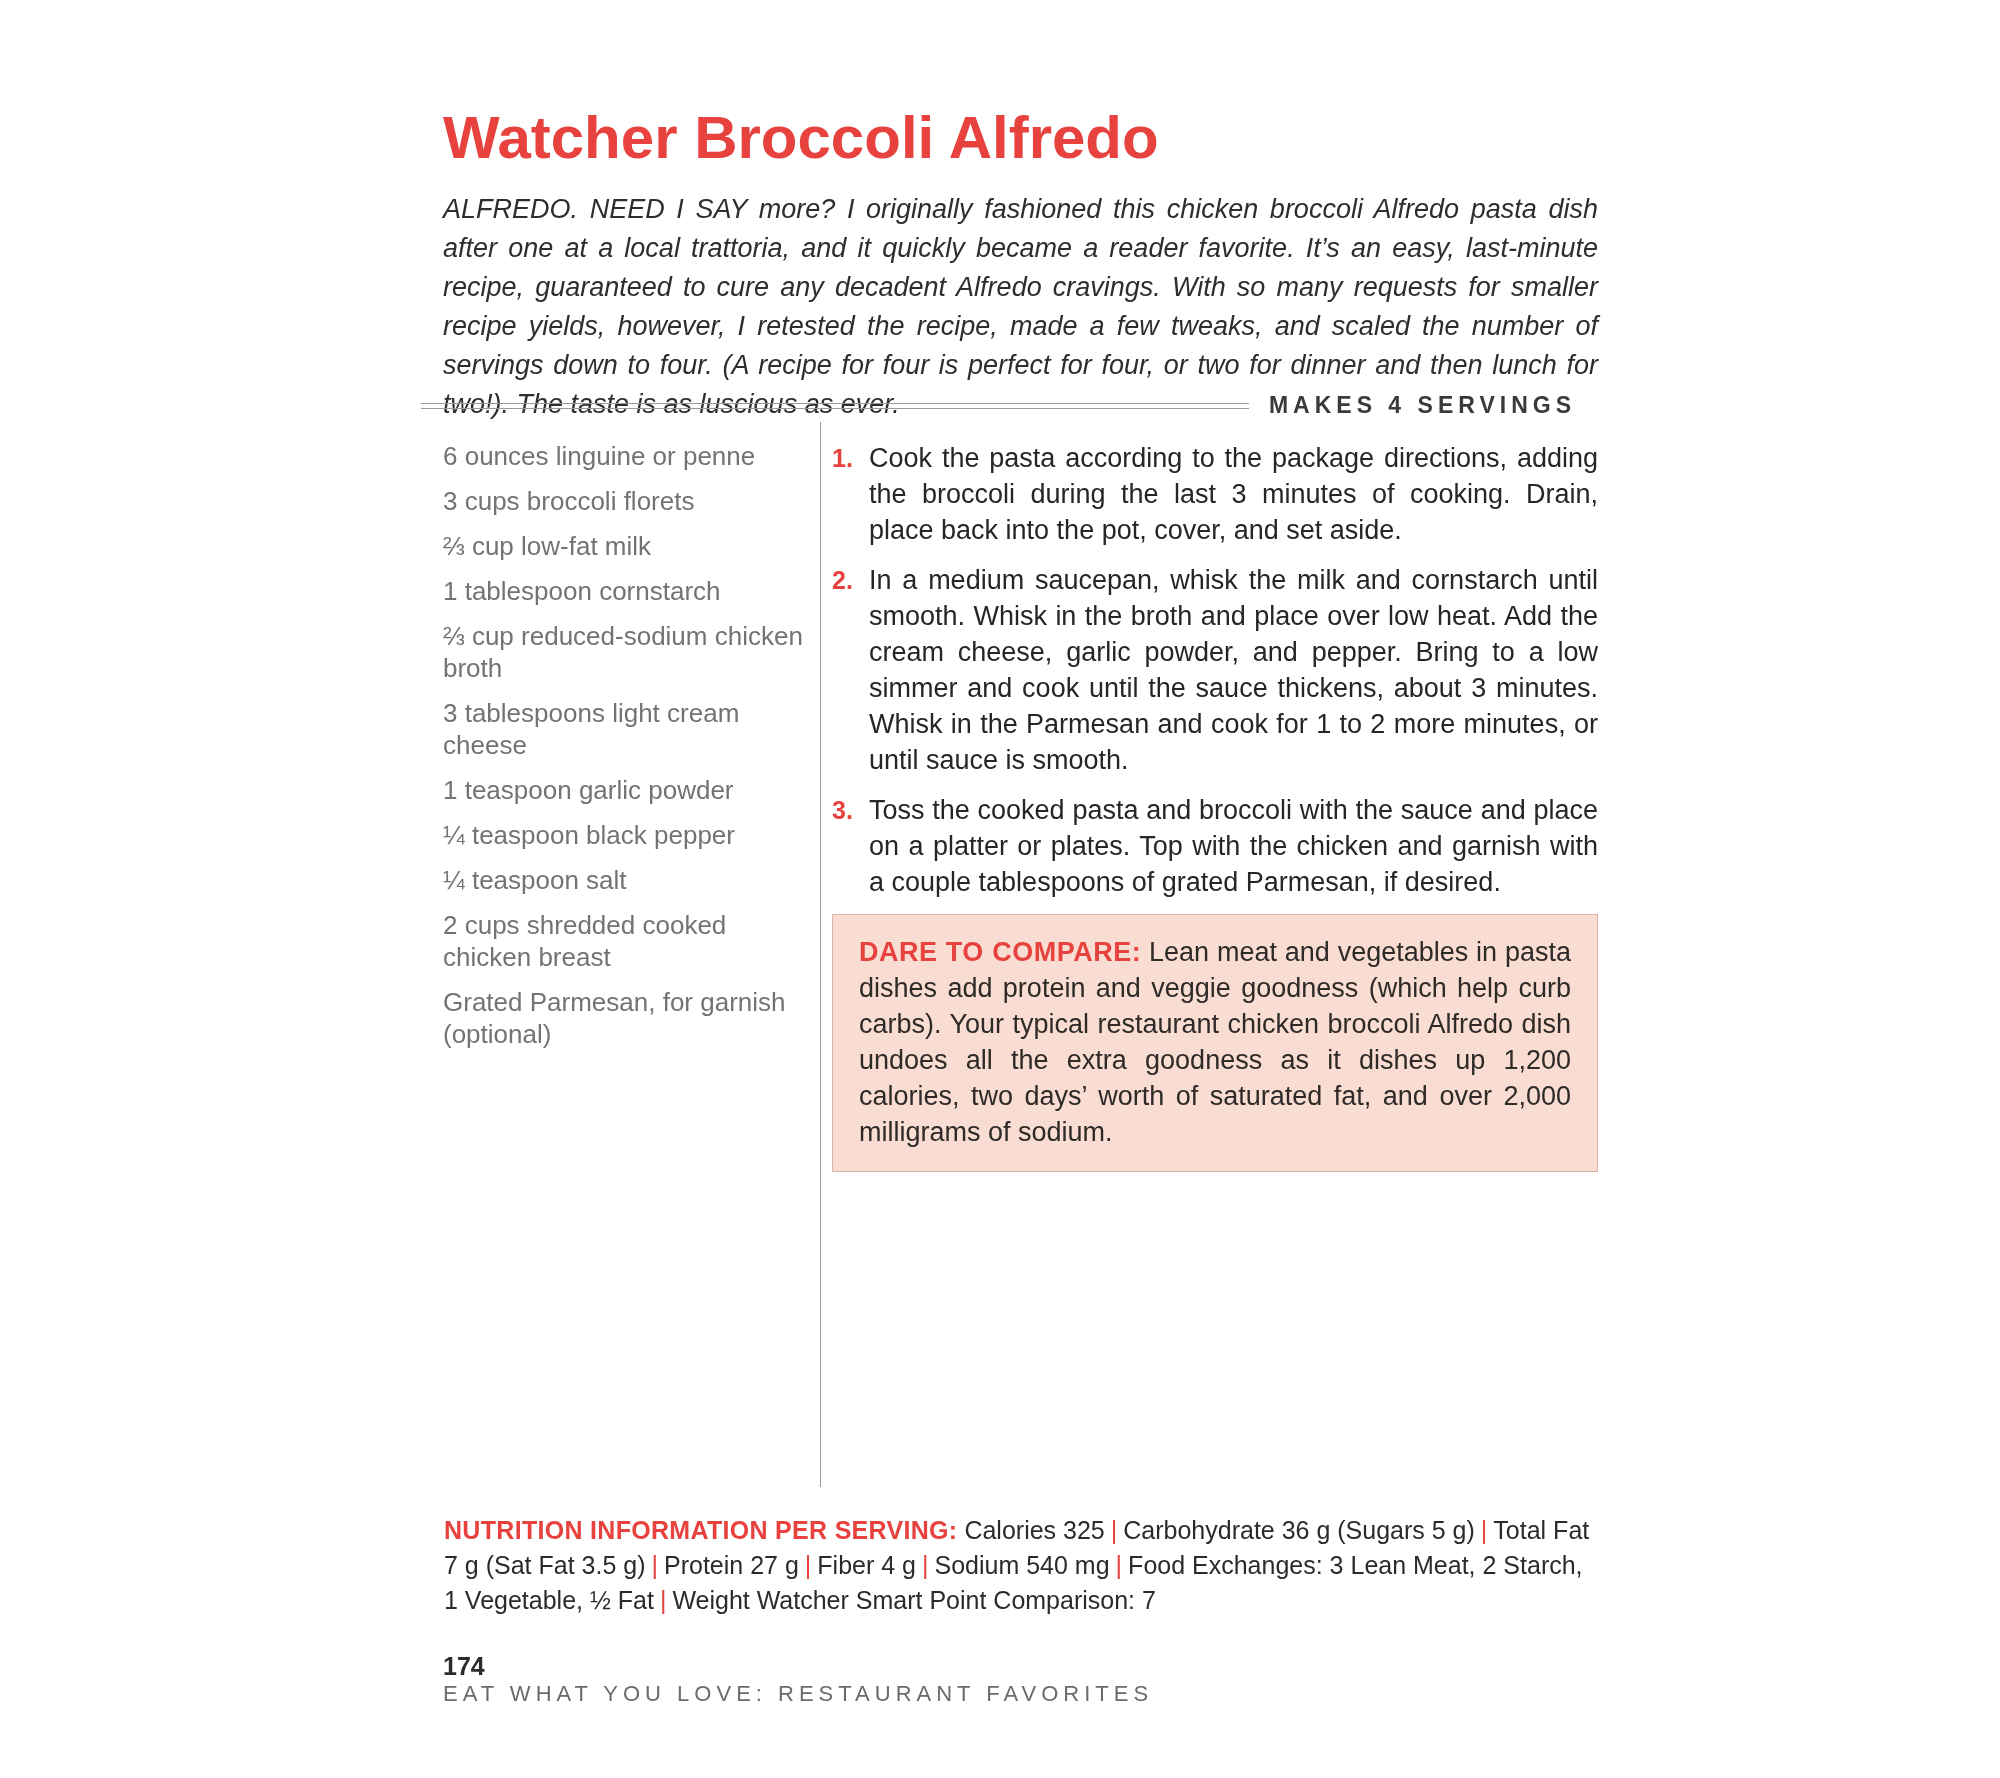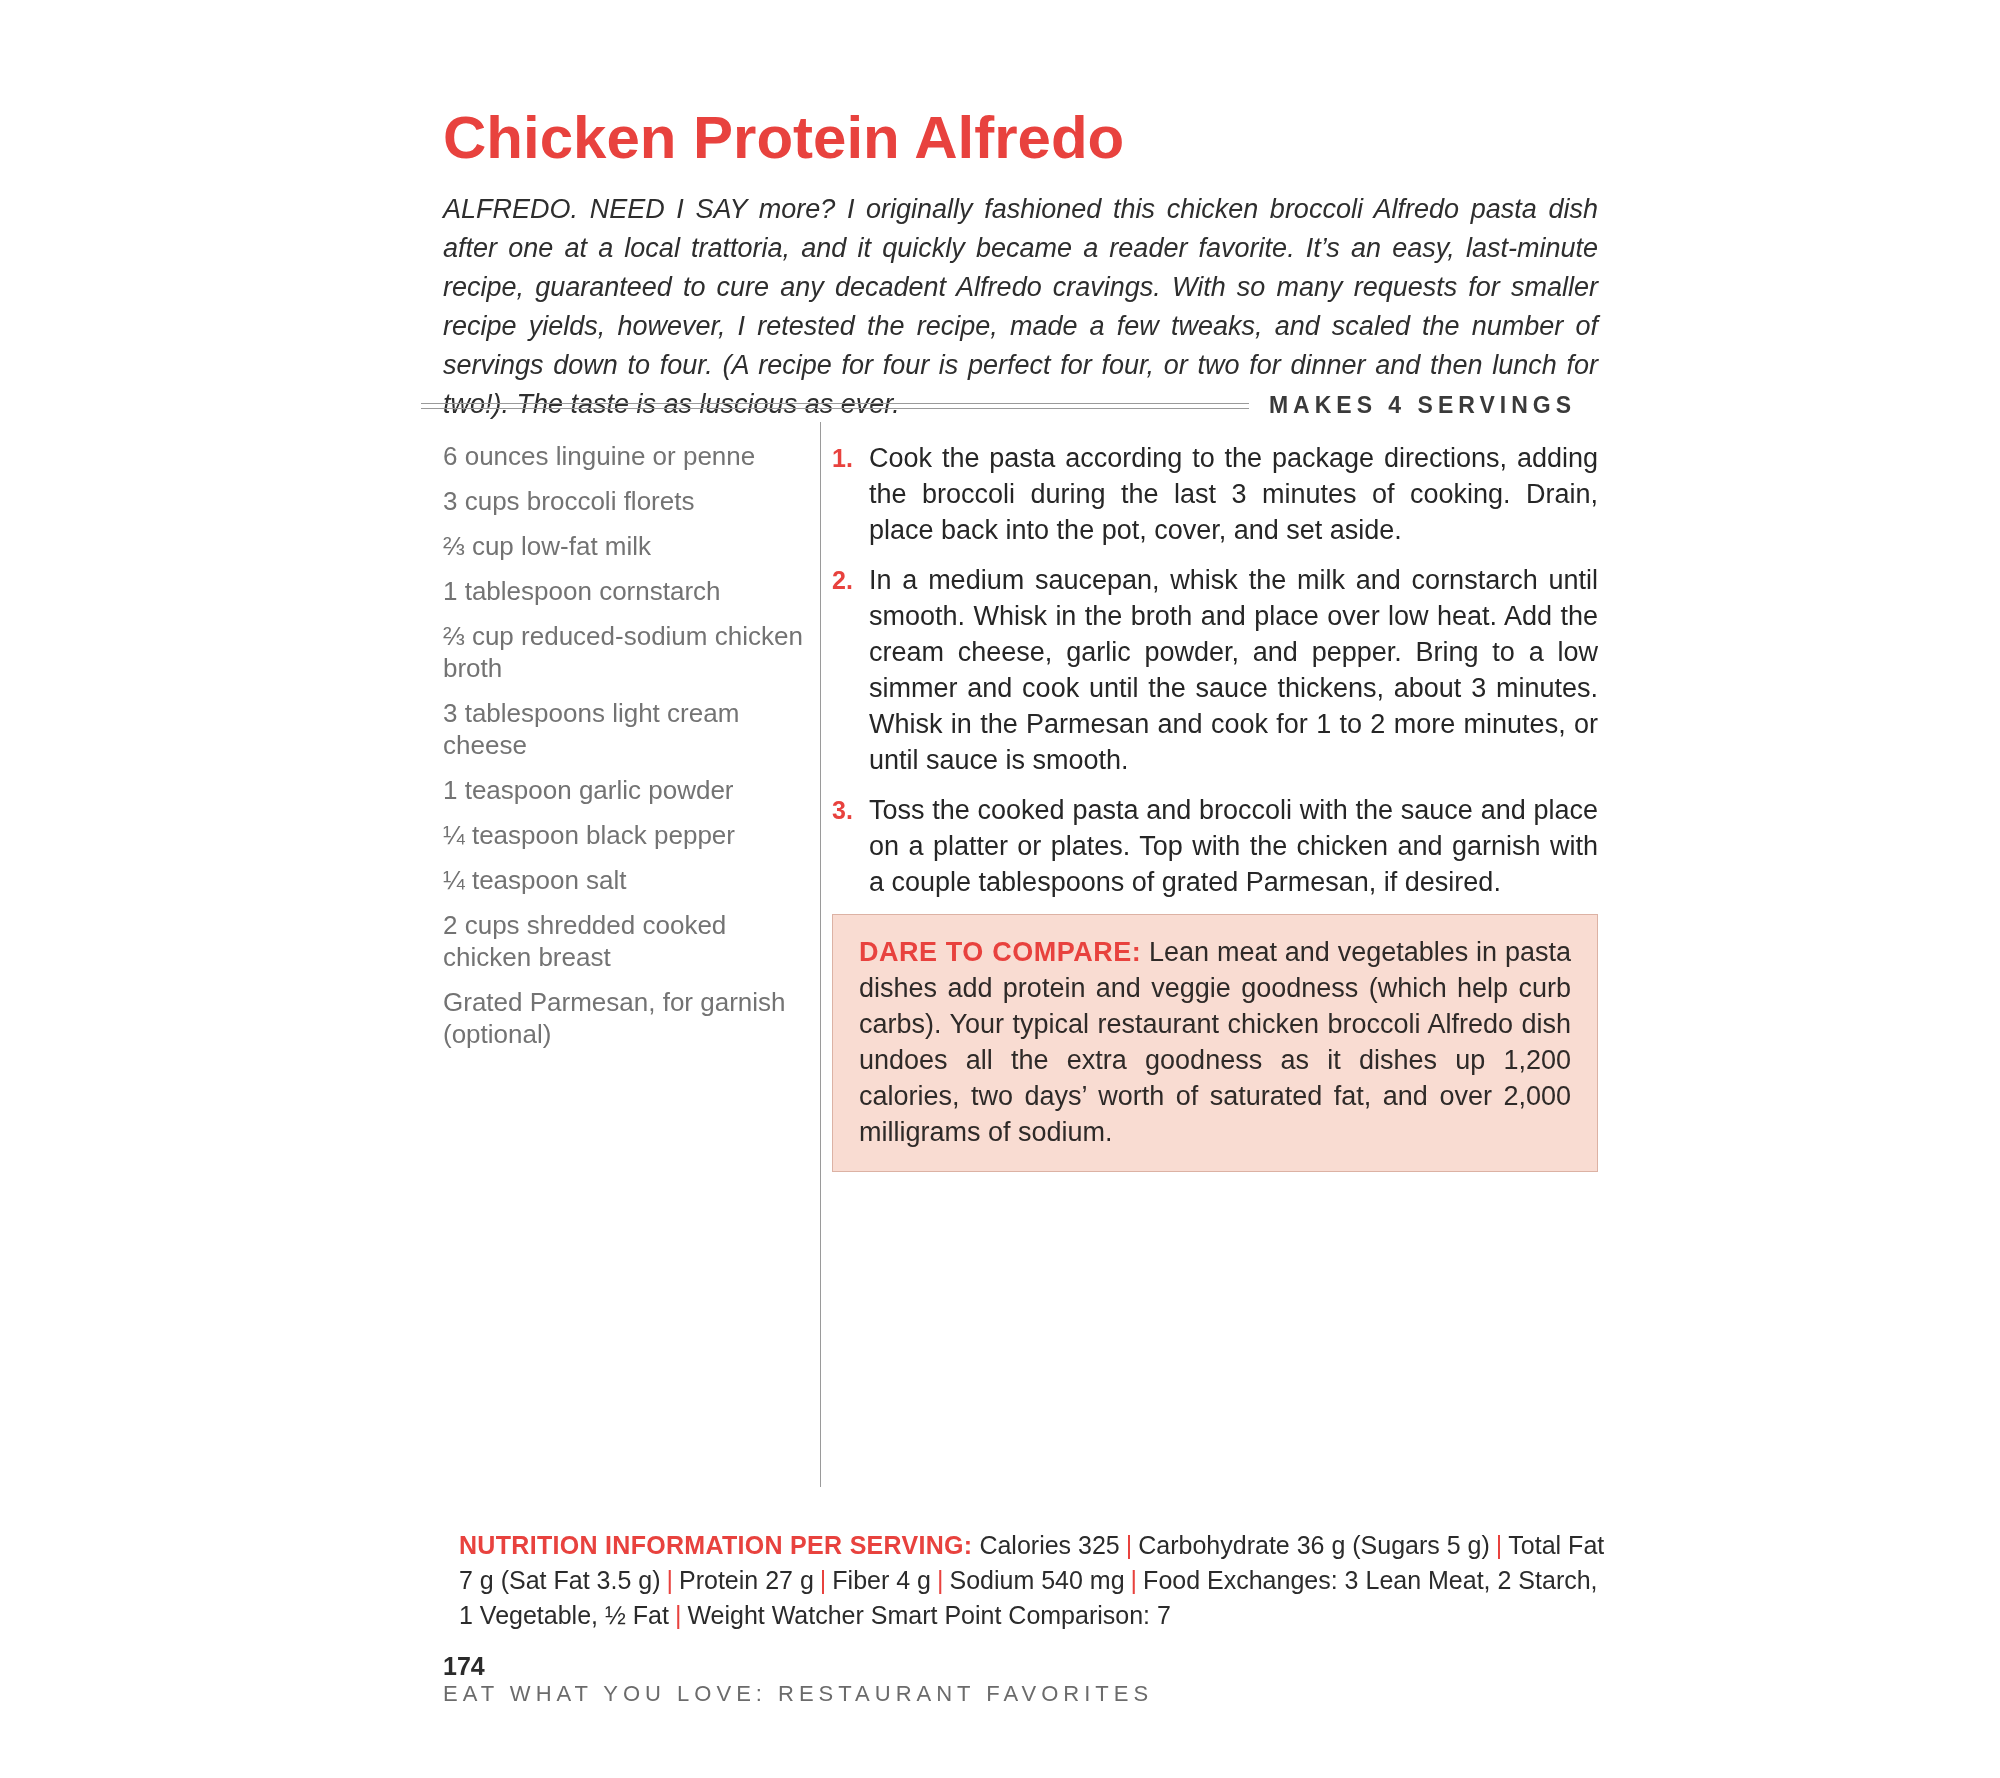--- a/index.html
+++ b/index.html
@@ -111,21 +111,21 @@
   }
   .compare-label {
     font-weight: bold;
     letter-spacing: 0.5px;
     color: var(--accent, #e8423e);
   }
   .nutrition {
     position: absolute;
     left: 443px; top: 1512px;
     width: 1157px;
-    margin: 16px;
+    margin: 1px;
     font-size: 25px;
     line-height: 35px;
     color: #2b2b2b;
   }
   .nutrition-label {
     font-weight: bold;
     letter-spacing: 0.3px;
     color: var(--accent, #e8423e);
   }
   .pipe {
@@ -150,21 +150,21 @@
     font-size: 22px;
     letter-spacing: 5px;
     color: #6b6b6b;
   }
 </style>
 </head>
 <body>
 
 <div class="page">
 
-  <h1 class="title">Chicken Protein Alfredo</h1>
+  <h1 class="title">Watcher Broccoli Alfredo</h1>
 
   <p class="intro">ALFREDO. NEED I SAY more? I originally fashioned this chicken broccoli Alfredo pasta dish after one at a local trattoria, and it quickly became a reader favorite. It’s an easy, last-minute recipe, guaranteed to cure any decadent Alfredo cravings. With so many requests for smaller recipe yields, however, I retested the recipe, made a few tweaks, and scaled the number of servings down to four. (A recipe for four is perfect for four, or two for dinner and then lunch for two!). The taste is as luscious as ever.</p>
 
   <div class="servings-row">
     <div class="double-rule"></div>
     <span class="servings-label">MAKES 4 SERVINGS</span>
   </div>
 
   <div class="col-divider"></div>
 

